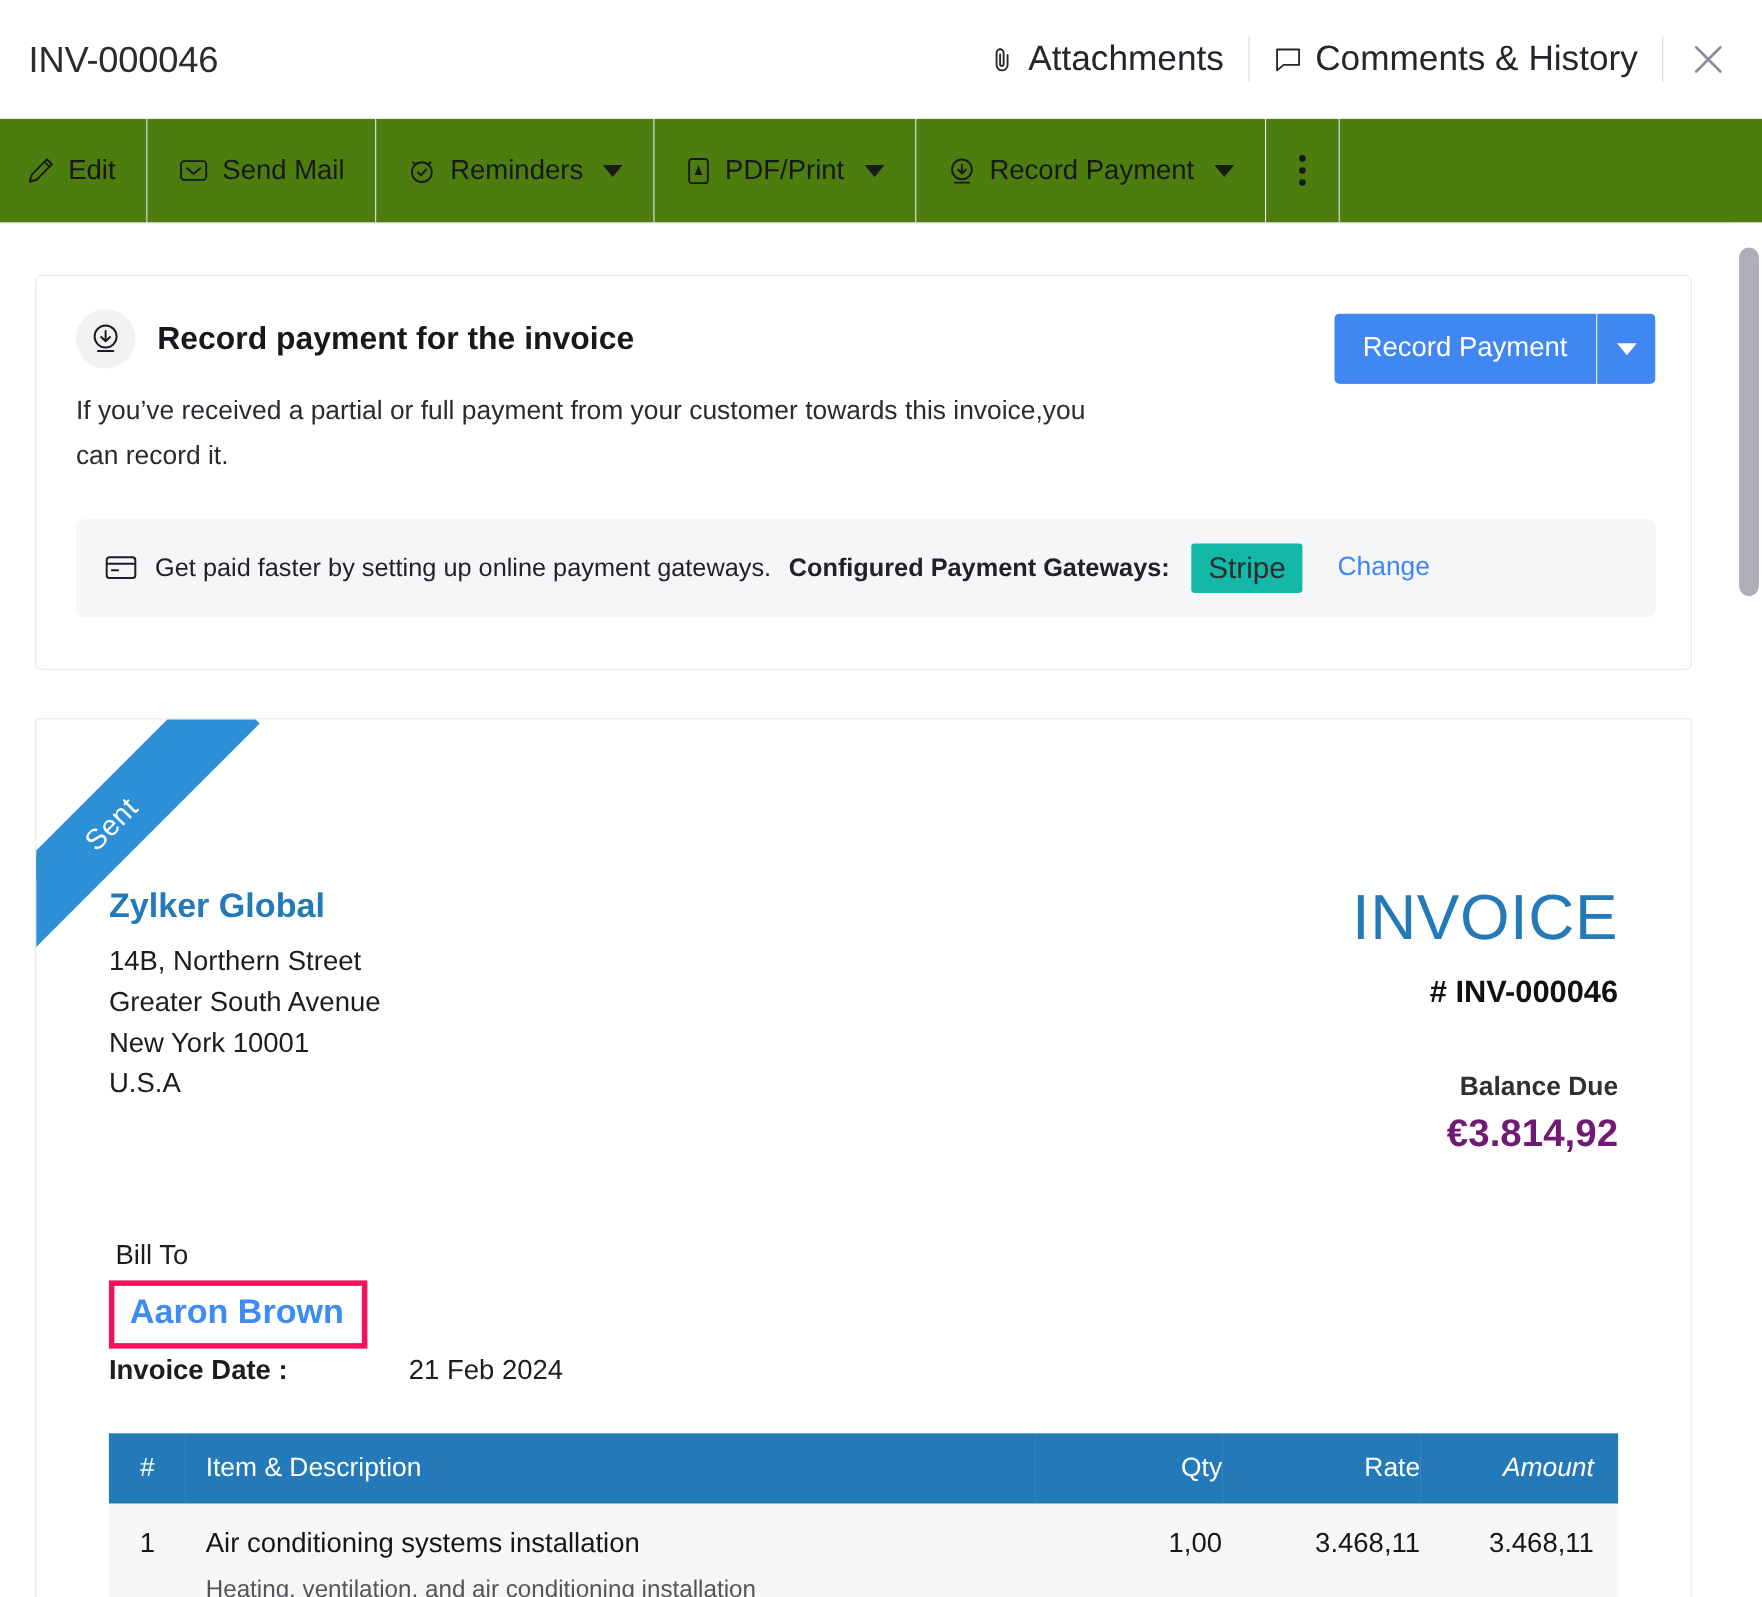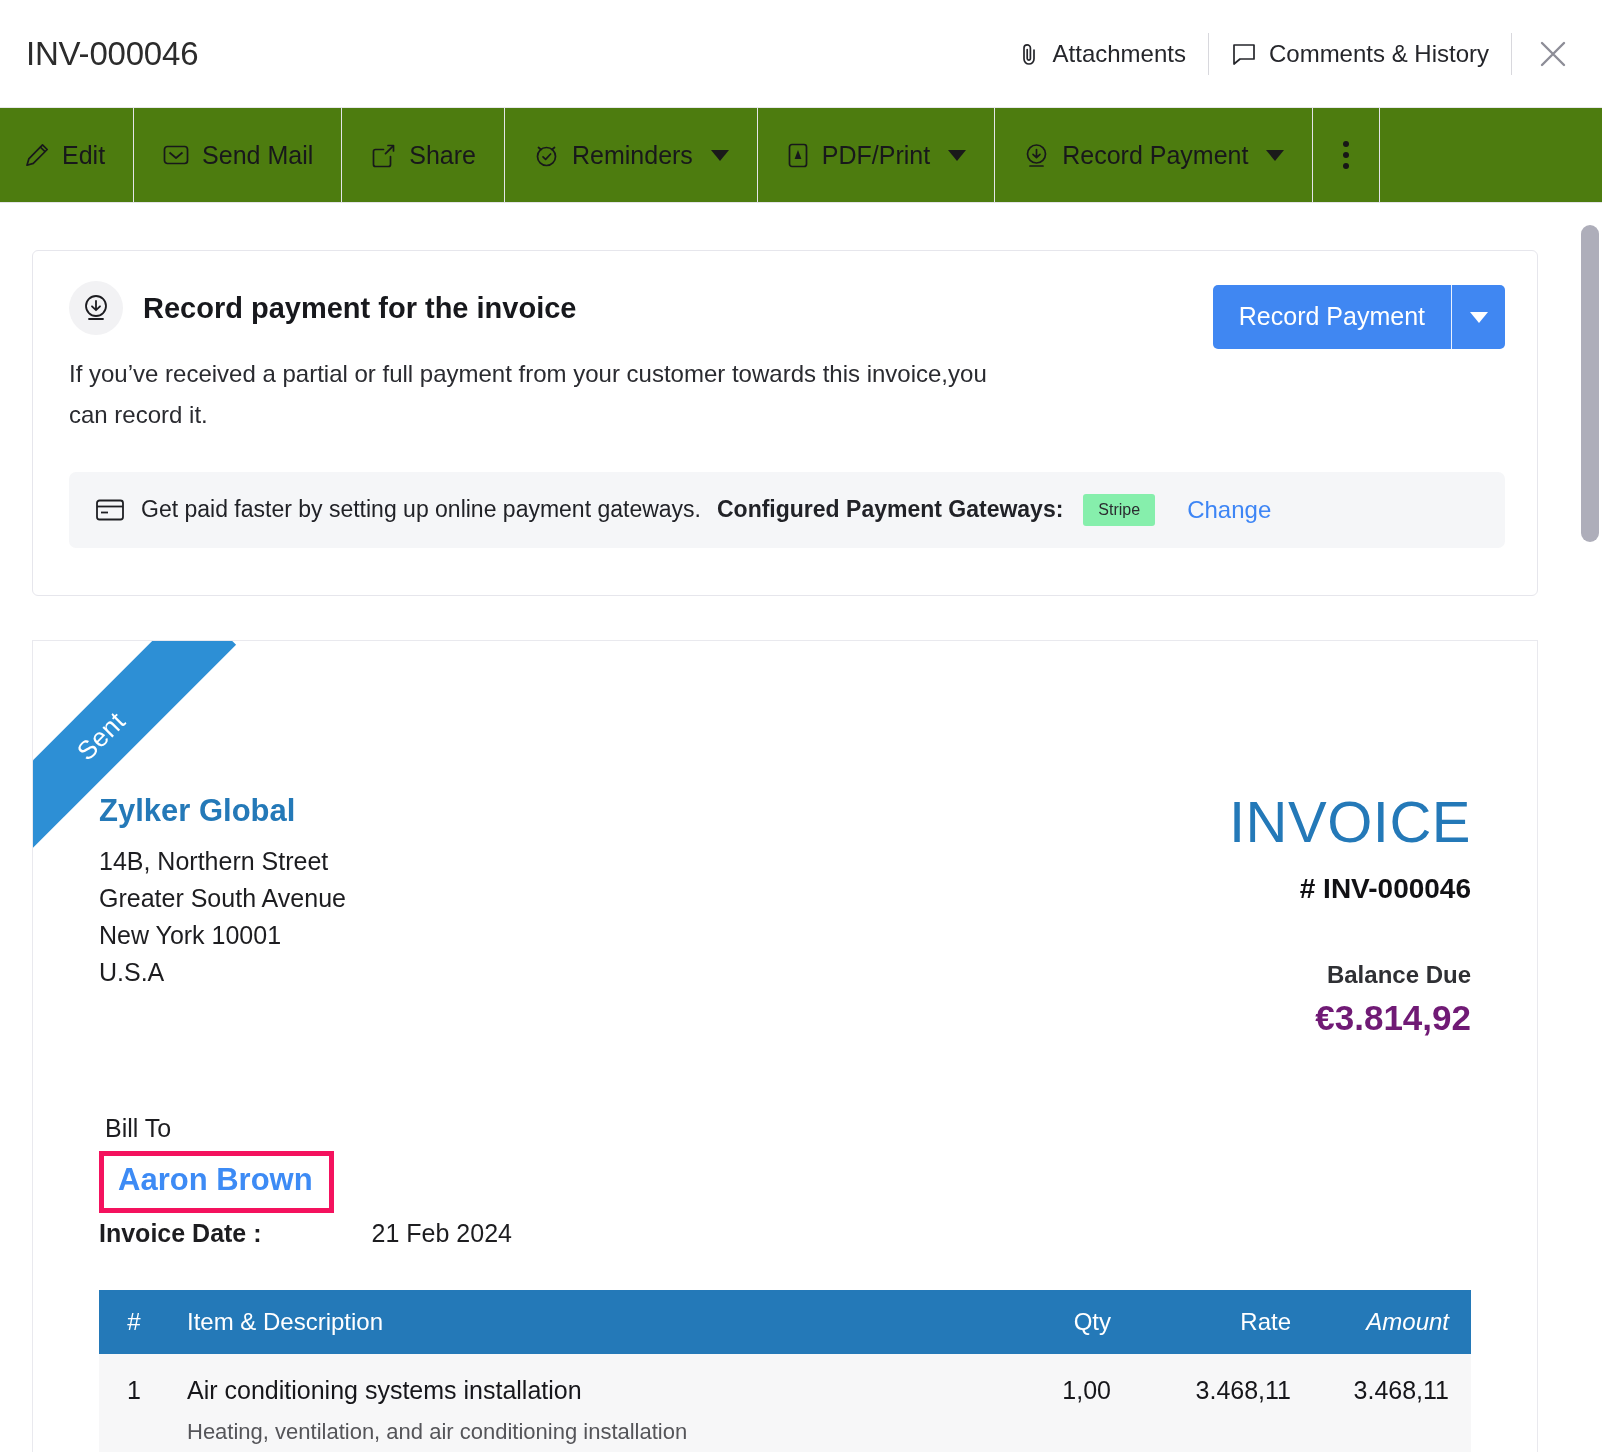--- a/index.html
+++ b/index.html
@@ -33,21 +33,21 @@
     margin-left: auto;
     display: flex;
     align-items: center;
     height: 46px;
   }
   .tb-action {
     display: flex;
     align-items: center;
     gap: 12px;
     padding: 0 22px;
-    font-size: 24px;
+    font-size: 32px;
     color: #25262b;
     cursor: pointer;
     height: 46px;
   }
   .tb-sep {
     width: 1px;
     height: 42px;
     background: #d8d8dd;
   }
   .tb-close {
@@ -174,23 +174,23 @@
     border-radius: 7px;
     padding: 22px 26px;
     display: flex;
     align-items: center;
     gap: 16px;
     font-size: 23px;
     color: #212227;
   }
   .gw-strong { font-weight: 700; }
   .gw-tag {
-    background: #86efac;
+    background: #14b8a6;
     color: #2b2c30;
-    font-size: 16px;
+    font-size: 27px;
     padding: 7px 15px;
     border-radius: 3px;
     margin-left: 4px;
   }
   .gw-link {
     color: #3d85f5;
     font-size: 24px;
     margin-left: 16px;
     cursor: pointer;
   }
@@ -429,30 +429,20 @@
   <div class="tool-btn">
     <span class="icon">
       <svg width="28" height="26" viewBox="0 0 28 26" fill="none" stroke="#18181b" stroke-width="1.7" stroke-linejoin="round">
         <rect x="2.5" y="4.5" width="23" height="17" rx="3"></rect>
         <path d="M7.5 10.5l6.5 5.5 6.5-5.5"></path>
       </svg>
     </span>
     <span>Send Mail</span>
   </div>
 
-  <div class="tool-btn">
-    <span class="icon">
-      <svg width="27" height="27" viewBox="0 0 27 27" fill="none" stroke="#18181b" stroke-width="1.7" stroke-linecap="round" stroke-linejoin="round">
-        <path d="M18 3.5h5.5V9"></path>
-        <path d="M23 4.2l-7.5 7.5"></path>
-        <path d="M20.5 14.5v8a2 2 0 0 1-2 2h-13a2 2 0 0 1-2-2v-13a2 2 0 0 1 2-2h8"></path>
-      </svg>
-    </span>
-    <span>Share</span>
-  </div>
 
   <div class="tool-btn">
     <span class="icon">
       <svg width="27" height="27" viewBox="0 0 27 27" fill="none" stroke="#18181b" stroke-width="1.7" stroke-linecap="round" stroke-linejoin="round">
         <circle cx="13.5" cy="14.5" r="9"></circle>
         <path d="M10 14.8l2.6 2.6 5-5.4"></path>
         <path d="M5.5 5.5l2.5 2M21.5 5.5l-2.5 2"></path>
       </svg>
     </span>
     <span>Reminders</span>

